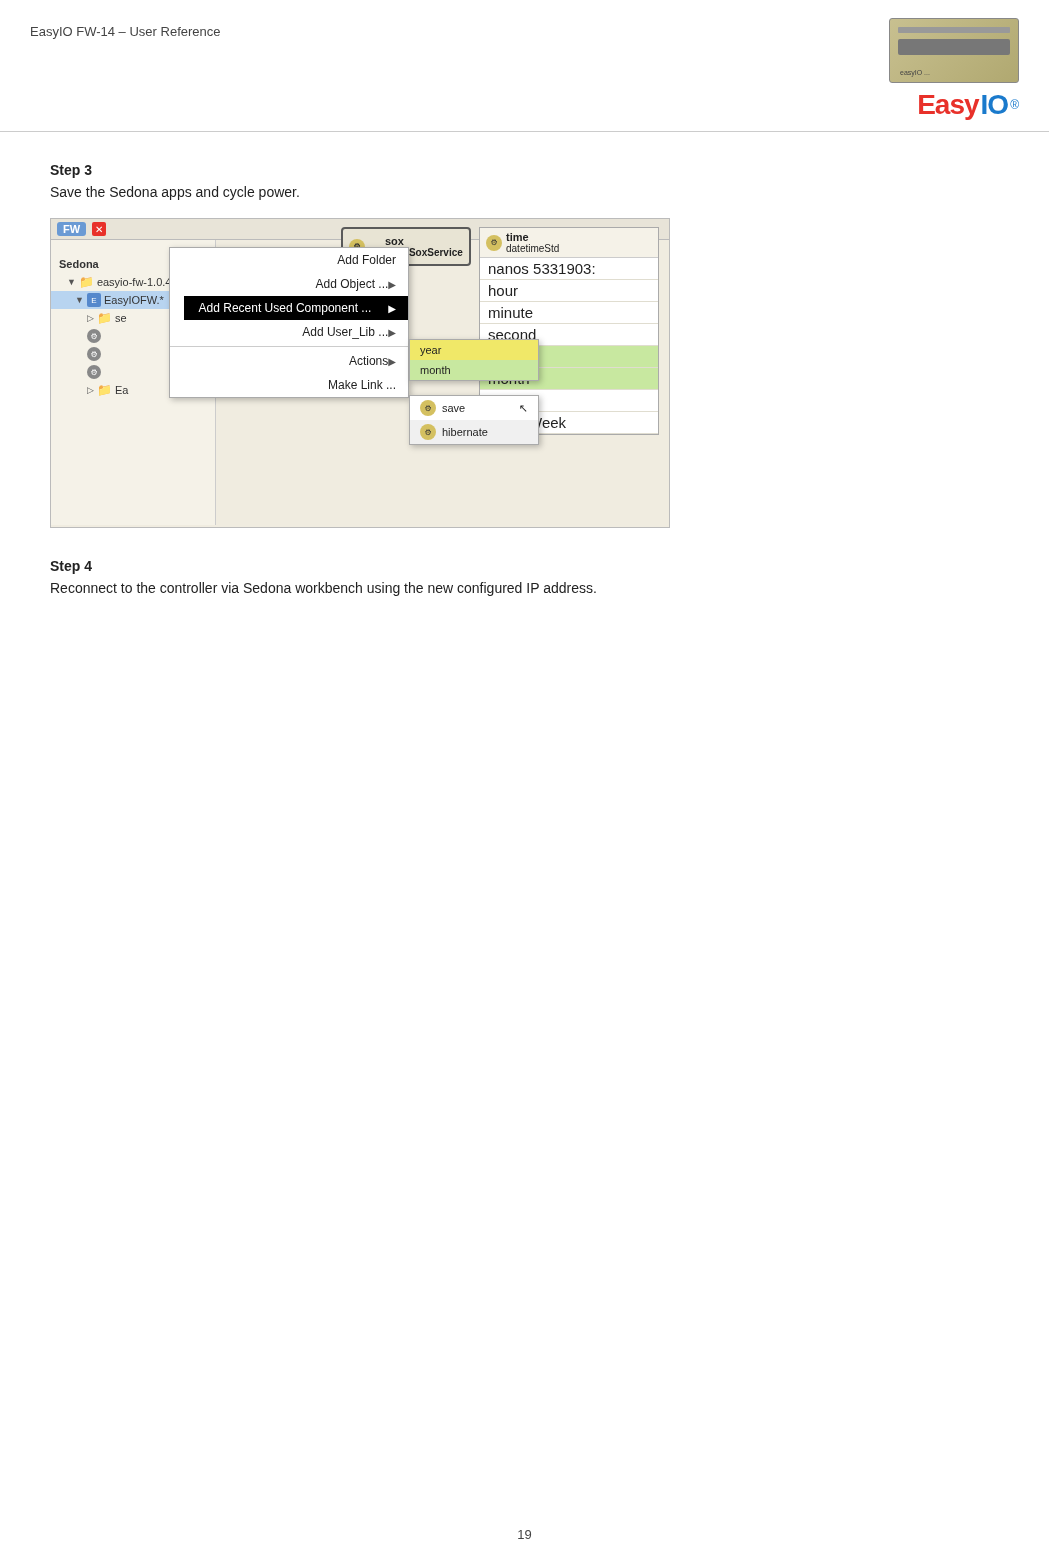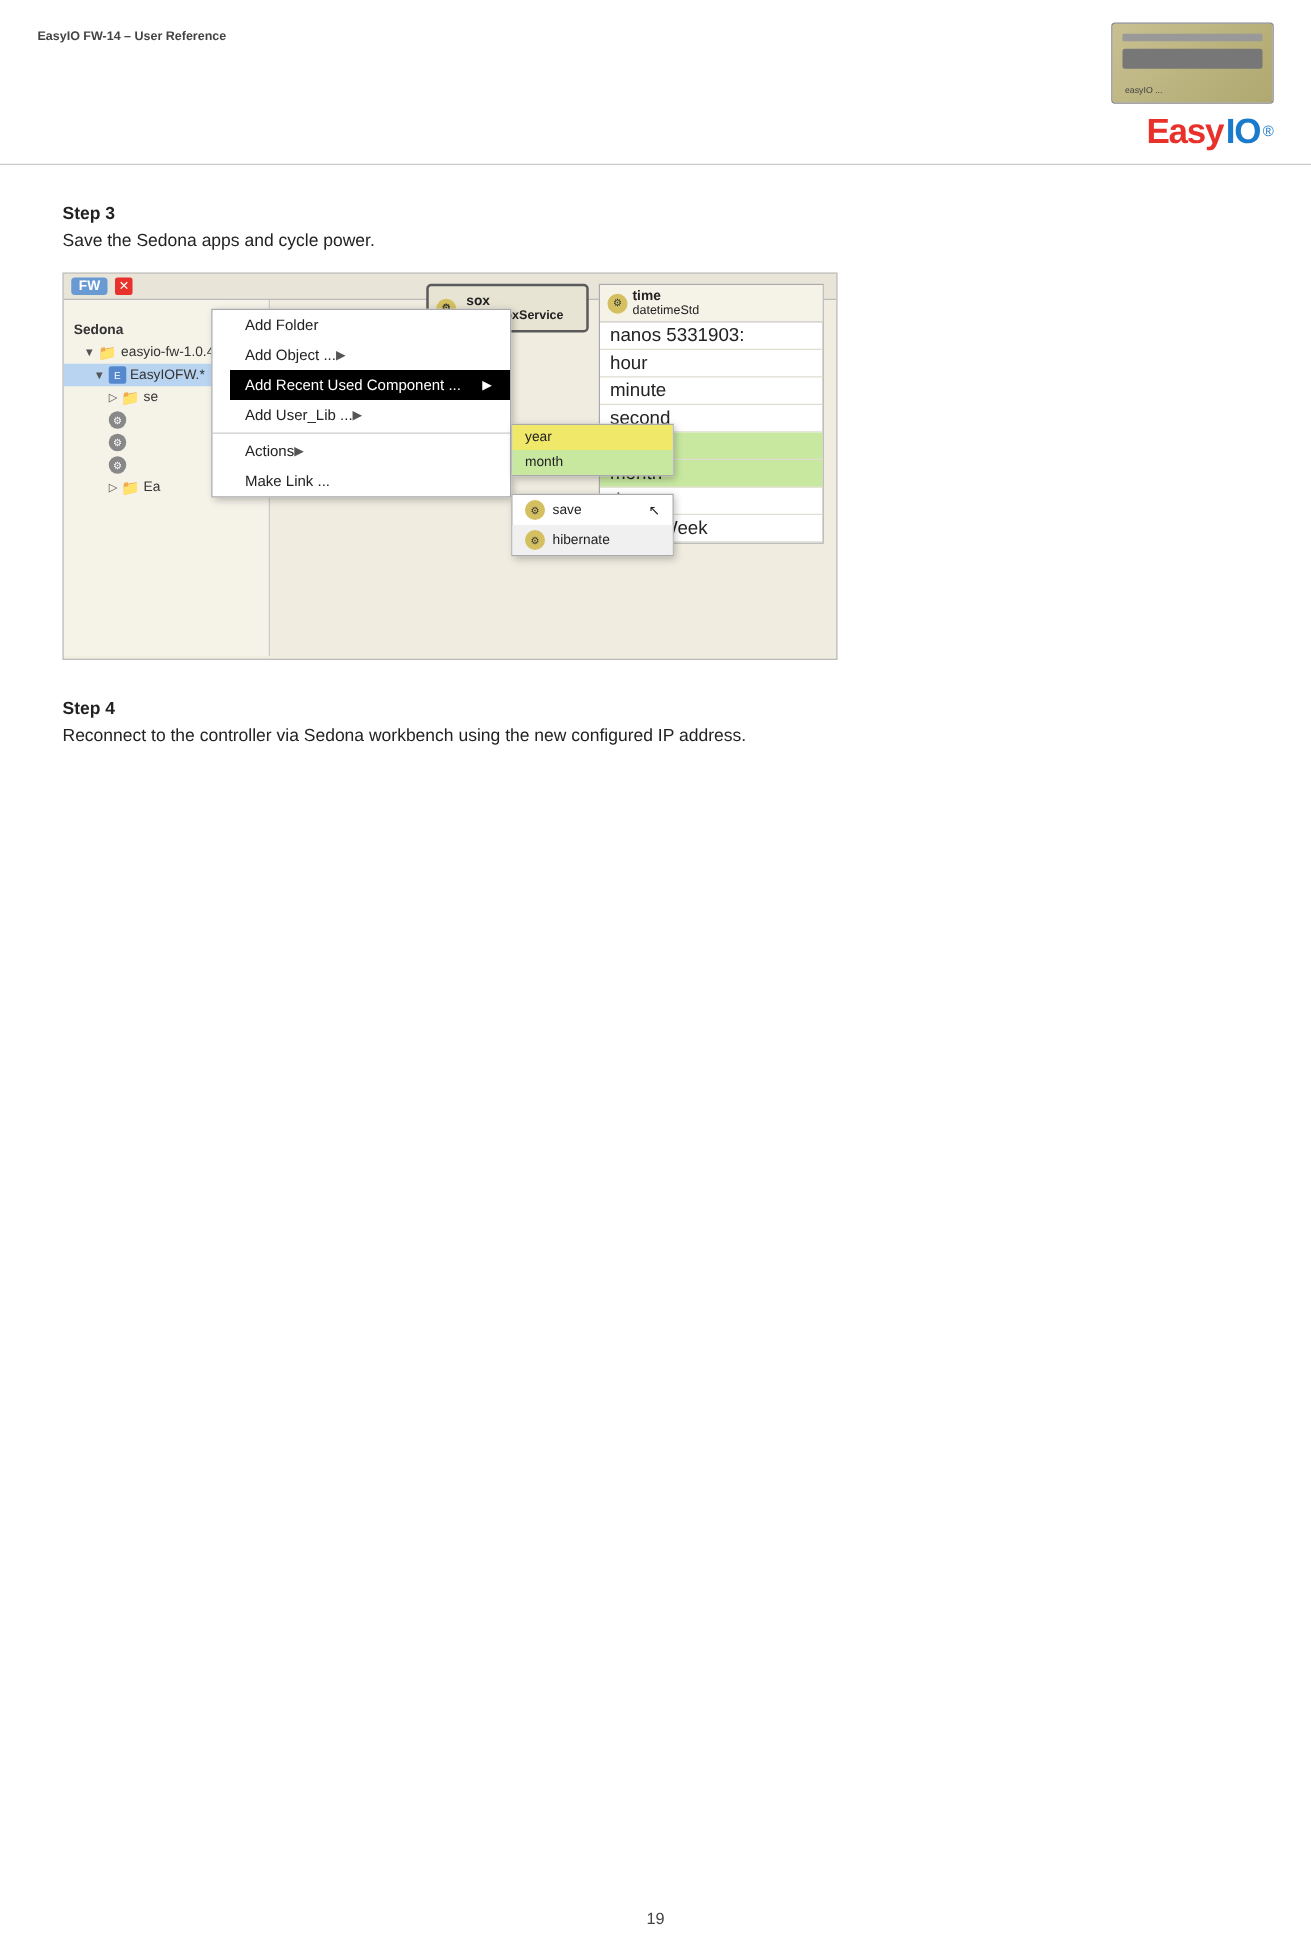--- a/index.html
+++ b/index.html
@@ -15,24 +15,23 @@
 
     
     .header {
       display: flex;
       justify-content: space-between;
       align-items: flex-start;
       padding: 18px 30px 10px 30px;
       border-bottom: 1px solid #ccc;
     }
     .header-title {
-      font-size: 10px;
+      font-size: 13px;
       color: #444;
       margin-top: 6px;
-      font-weight: bold;
     }
     .header-right {
       display: flex;
       flex-direction: column;
       align-items: flex-end;
       gap: 6px;
     }
     .logo {
       display: flex;
       align-items: center;
@@ -188,21 +187,21 @@
       background: white;
       border: 1px solid #aaa;
       box-shadow: 2px 2px 6px rgba(0,0,0,0.25);
       width: 240px;
       z-index: 10;
       font-size: 12px;
     }
     .ctx-item {
       padding: 5px 12px;
       display: flex;
-      justify-content: flex-start;
+      justify-content: flex-end;
       align-items: center;
       cursor: pointer;
       color: #222;
       margin-left: 14px;
     }
     .ctx-item.highlighted {
       background: #000000;
       color: white;
       gap: 17px;
     }
@@ -225,21 +224,21 @@
       border-radius: 4px;
       background: #e8e4d4;
       padding: 6px;
       margin-bottom: 8px;
       display: inline-block;
       min-width: 130px;
     }
     .sox-header {
       display: flex;
       align-items: center;
-      gap: 8px;
+      gap: 20px;
       font-size: 11px;
       font-weight: bold;
     }
     .sox-icon {
       width: 16px;
       height: 16px;
       background: #d4c060;
       border-radius: 50%;
       display: inline-flex;
       align-items: center;

